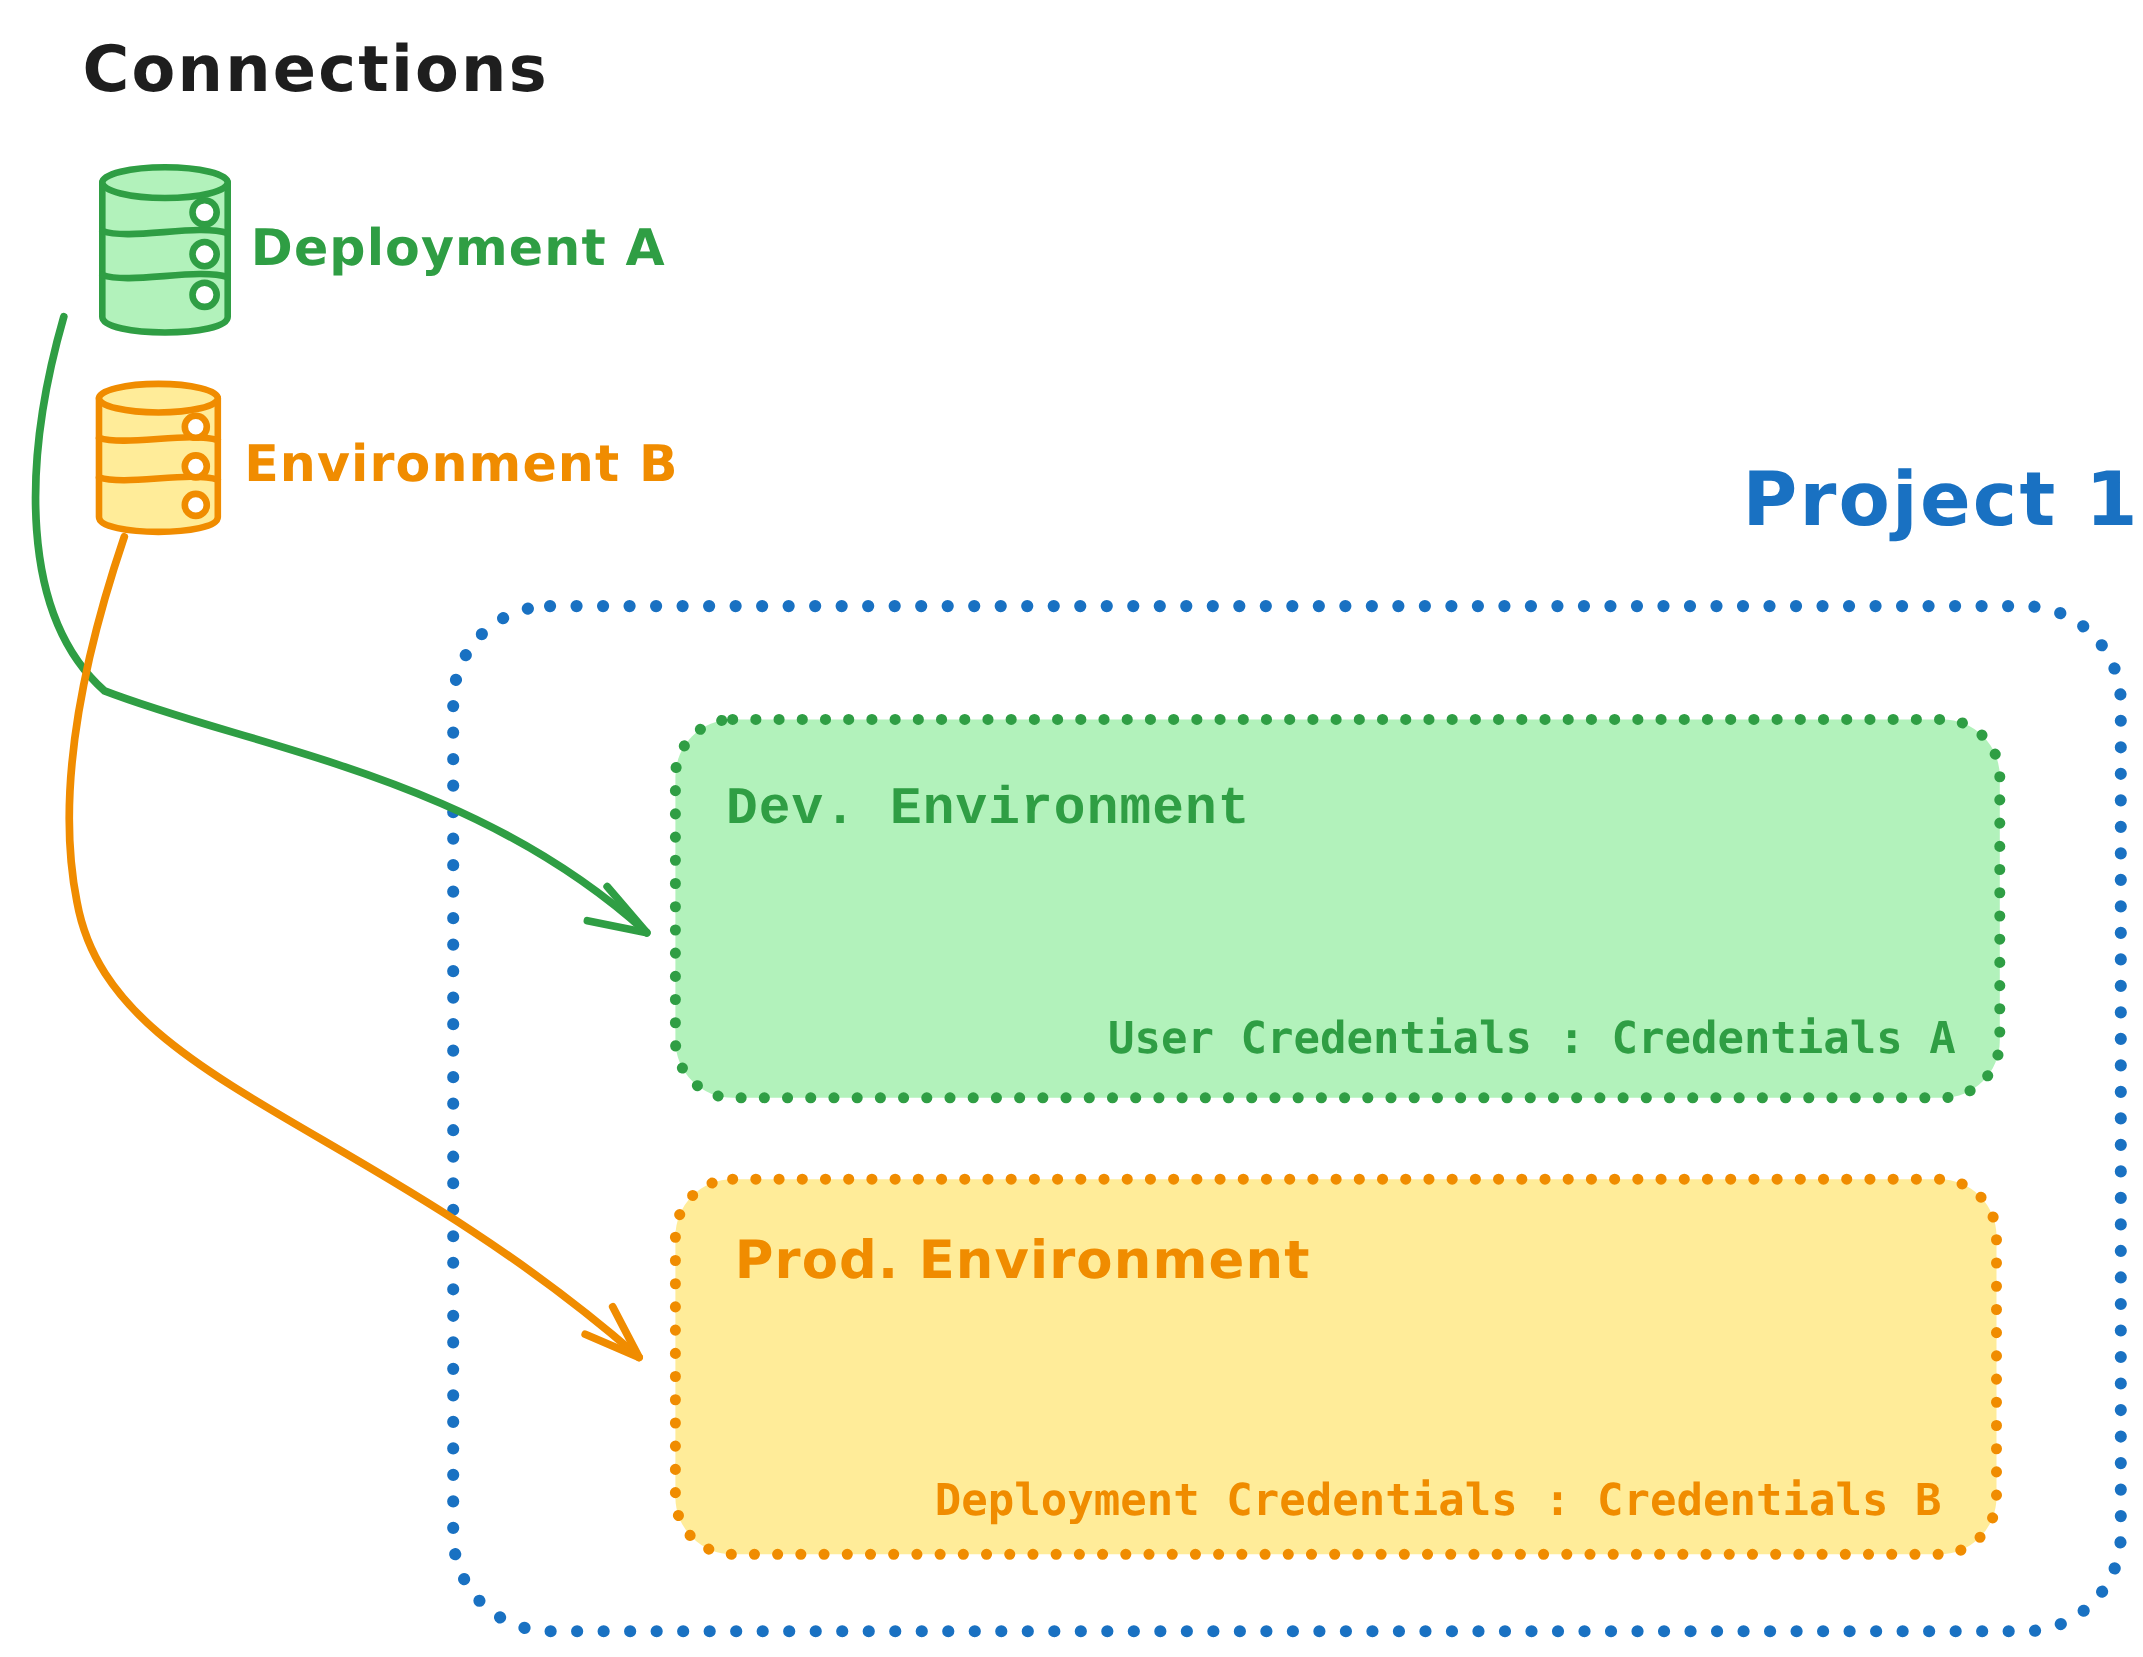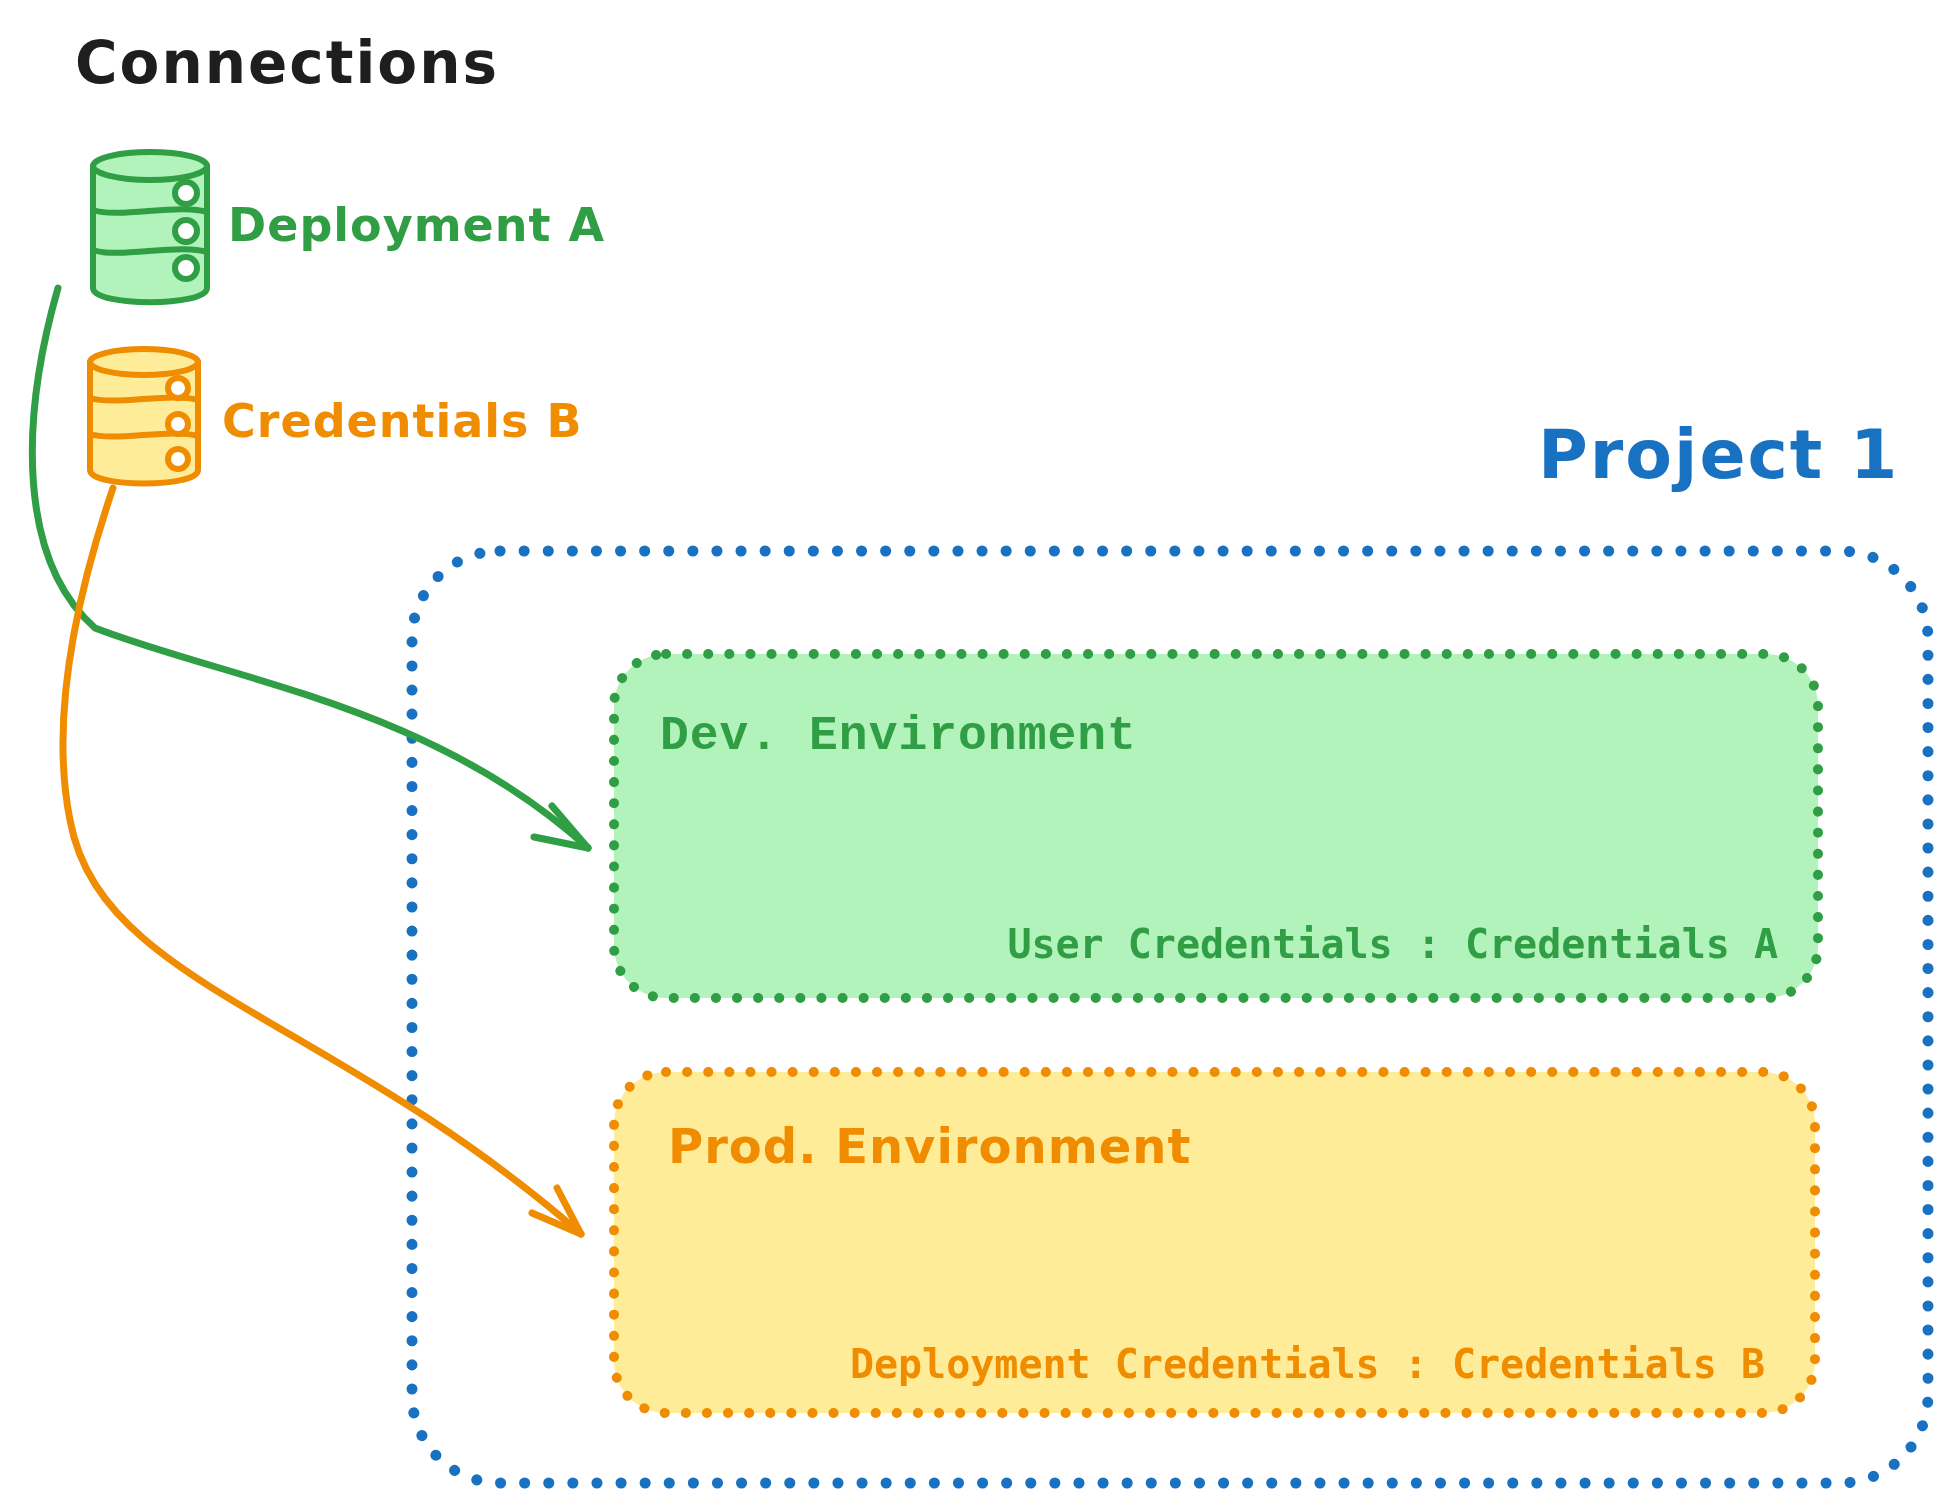--- a/index.html
+++ b/index.html
@@ -37,21 +37,21 @@
     left:228px;top:190px;
     font-size:46px;font-weight:600;letter-spacing:1px;
     color:var(--c-green);
   }
   .conn-b{
     left:222px;top:386px;
     font-size:46px;font-weight:600;letter-spacing:1px;
     color:var(--c-orange);
   }
   .project-title{
-    left:1538px;top:408px;
+    left:1584px;top:408px;
     font-size:68px;font-weight:600;letter-spacing:2px;
     color:var(--c-blue);
     text-align:center;
   }
   .env-label{
     font-size:48px;font-weight:600;letter-spacing:1px;
   }
   .dev-label{left:660px;top:700px;color:var(--c-green);font-family:Liberation Mono, monospace;}
   .prod-label{left:668px;top:1110px;color:var(--c-orange);}
   .cred{
@@ -110,21 +110,21 @@
       <path d="M113,488 C75,600 50,720 70,820 C100,985 330,1015 580,1233"></path>
       <path d="M557,1188 L581,1234"></path>
       <path d="M532,1213 L581,1234"></path>
     </g>
   </svg>
 
   <div class="txt title">Connections</div>
 
   <div class="txt conn-a">Deployment A</div>
 
-  <div class="txt conn-b">Credentials B</div>
+  <div class="txt conn-b">Environment B</div>
 
   <div class="txt project-title">Project 1</div>
 
   <div class="txt env-label dev-label">Dev. Environment</div>
 
   <div class="txt cred dev-cred">User Credentials : Credentials A</div>
 
   <div class="txt env-label prod-label">Prod. Environment</div>
 
   <div class="txt cred prod-cred">Deployment Credentials : Credentials B</div>

